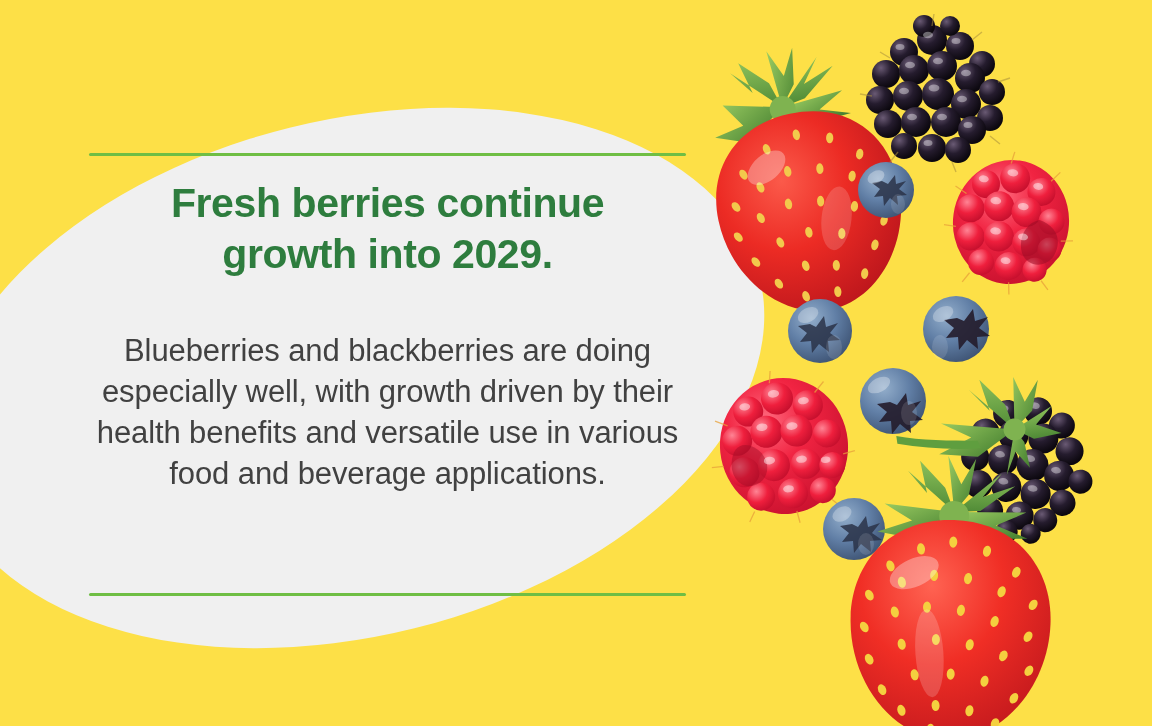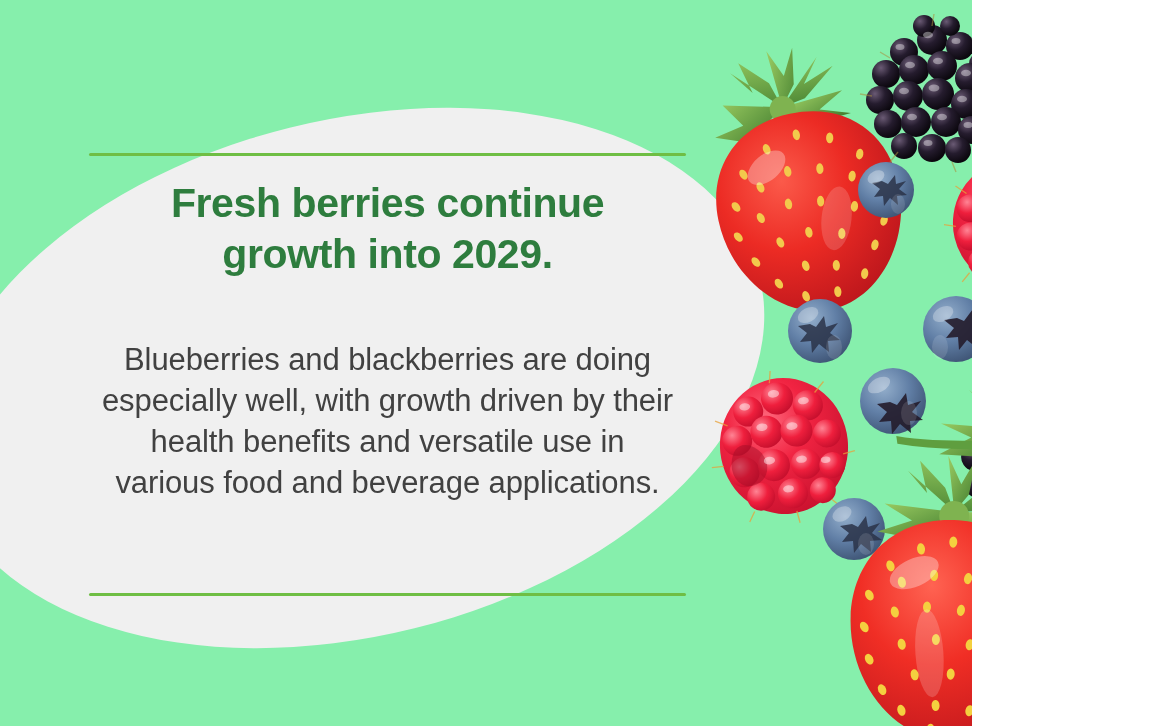--- a/index.html
+++ b/index.html
@@ -6,23 +6,23 @@
   html, body {
     margin: 0;
     padding: 0;
     background: #ffffff;
   }
   body {
     font-family: "Liberation Sans", sans-serif;
   }
   .canvas {
     position: relative;
-    width: 972px;
+    width: 1152px;
     height: 726px;
-    background: #86efac;
+    background: #fde047;
     overflow: hidden;
   }
 
   
   .blob-layer {
     position: absolute;
     left: 0; top: 0;
     width: 1152px; height: 726px;
     pointer-events: none;
   }
@@ -48,21 +48,21 @@
   .headline {
     margin: 0;
     color: #2e7d3e;
     font-size: 41px;
     font-weight: bold;
     line-height: 1.25;
     letter-spacing: -0.4px;
     padding: 0 18px;
   }
   .body-copy {
-    margin: 16px;
+    margin: 7px;
     padding: 42px 22px 0 22px;
     color: #414141;
     font-size: 31px;
     font-weight: normal;
     line-height: 1.33;
     letter-spacing: -0.1px;
   }
 
   
   .berries {

